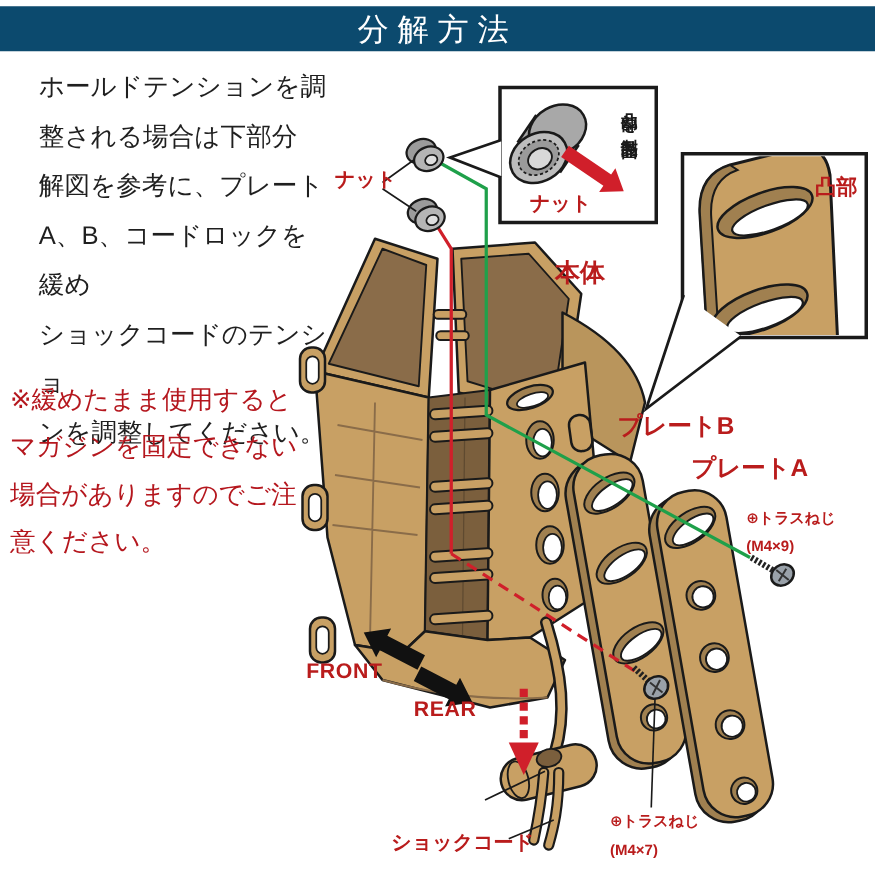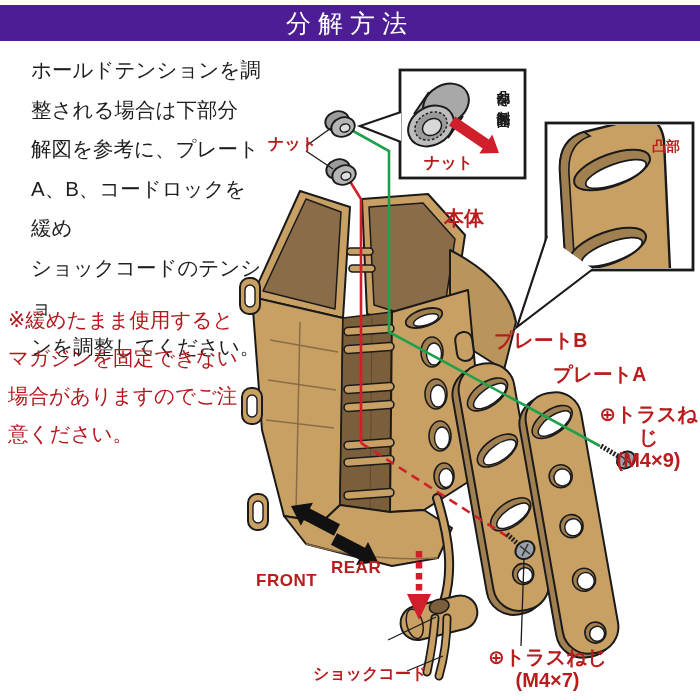--- a/index.html
+++ b/index.html
@@ -1,28 +1,28 @@
 <!DOCTYPE html>
 <html><head>
 <meta charset="utf-8">
 <style>
   html,body{margin:0;padding:0;background:#fff;}
   .stage{position:relative;width:700px;height:700px;background:#fff;overflow:hidden;
          font-family:"Liberation Sans","DejaVu Sans",sans-serif;}
-  .titlebar{position:absolute;left:0;top:5px;width:700px;height:36px;background:#4c1d95;
+  .titlebar{position:absolute;left:0;top:5px;width:700px;height:36px;background:#0c4a6e;
             display:flex;align-items:center;justify-content:center;}
   .titlebar .t{color:#fff;font-size:25px;letter-spacing:7px;font-weight:normal;}
   .para{position:absolute;white-space:pre-line;}
   .intro{left:8px;top:50px;width:232px;font-size:20.5px;line-height:39.5px;color:#1f1f1f;margin-left:23px;}
   .warn{left:8px;top:301px;width:232px;font-size:20.5px;line-height:38px;color:#b5171e;}
   .lbl{position:absolute;color:#b91c1c;font-weight:bold;white-space:nowrap;}
   .lbl.big{font-size:19.5px;margin-left:15px;}
   .lbl.med{font-size:16px;}
   .lbl.eng{font-size:17px;letter-spacing:.5px;}
-  .two{line-height:23px;white-space:pre-line;font-size:20px;text-align:center;}
+  .two{line-height:23px;white-space:pre-line;font-size:12px;}
   .vtext{position:absolute;writing-mode:vertical-rl;text-orientation:upright;
          font-size:13.5px;font-weight:bold;color:#1a1a1a;letter-spacing:2px;}
   svg{position:absolute;left:0;top:0;}
 </style>
 </head>
 <body>
 
 <div class="stage">
 
   <div class="titlebar">
@@ -222,23 +222,23 @@
       </g>
       <polygon points="547,236 593,269 517,327" fill="#fff"></polygon>
       <path d="M547,236 L517,327 L593,269" fill="none" stroke="#1a1a1a" stroke-width="2.2"></path>
     </g>
   </svg>
 
   <div class="lbl med" style="left:268px;top:134px;">ナット</div>
   <div class="lbl med" style="left:424px;top:153px;">ナット</div>
   <div class="vtext" style="left:494px;top:79px;height:94px;">凸部を製品面へ</div>
   <div class="lbl big" style="left:429px;top:205px;font-size:20px;">本体</div>
-  <div class="lbl med" style="left:652px;top:138px;font-size:14px;">凸部</div>
+  <div class="lbl med" style="left:652px;top:138px;font-size:17px;">凸部</div>
   <div class="lbl big" style="left:538px;top:361px;">プレートA</div>
   <div class="lbl big" style="left:479px;top:327px;">プレートB</div>
   <div class="lbl two" style="left:597px;top:403px;">⊕トラスねじ
 (M4×9)</div>
   <div class="lbl two" style="left:488px;top:646px;">⊕トラスねじ
 (M4×7)</div>
-  <div class="lbl eng" style="left:256px;top:527px;margin-top:44px;">FRONT</div>
+  <div class="lbl eng" style="left:245px;top:527px;">FRONT</div>
   <div class="lbl eng" style="left:331px;top:558px;text-align:right;">REAR</div>
   <div class="lbl med" style="left:313px;top:664px;">ショックコード</div>
 </div>
 
 </body></html>

